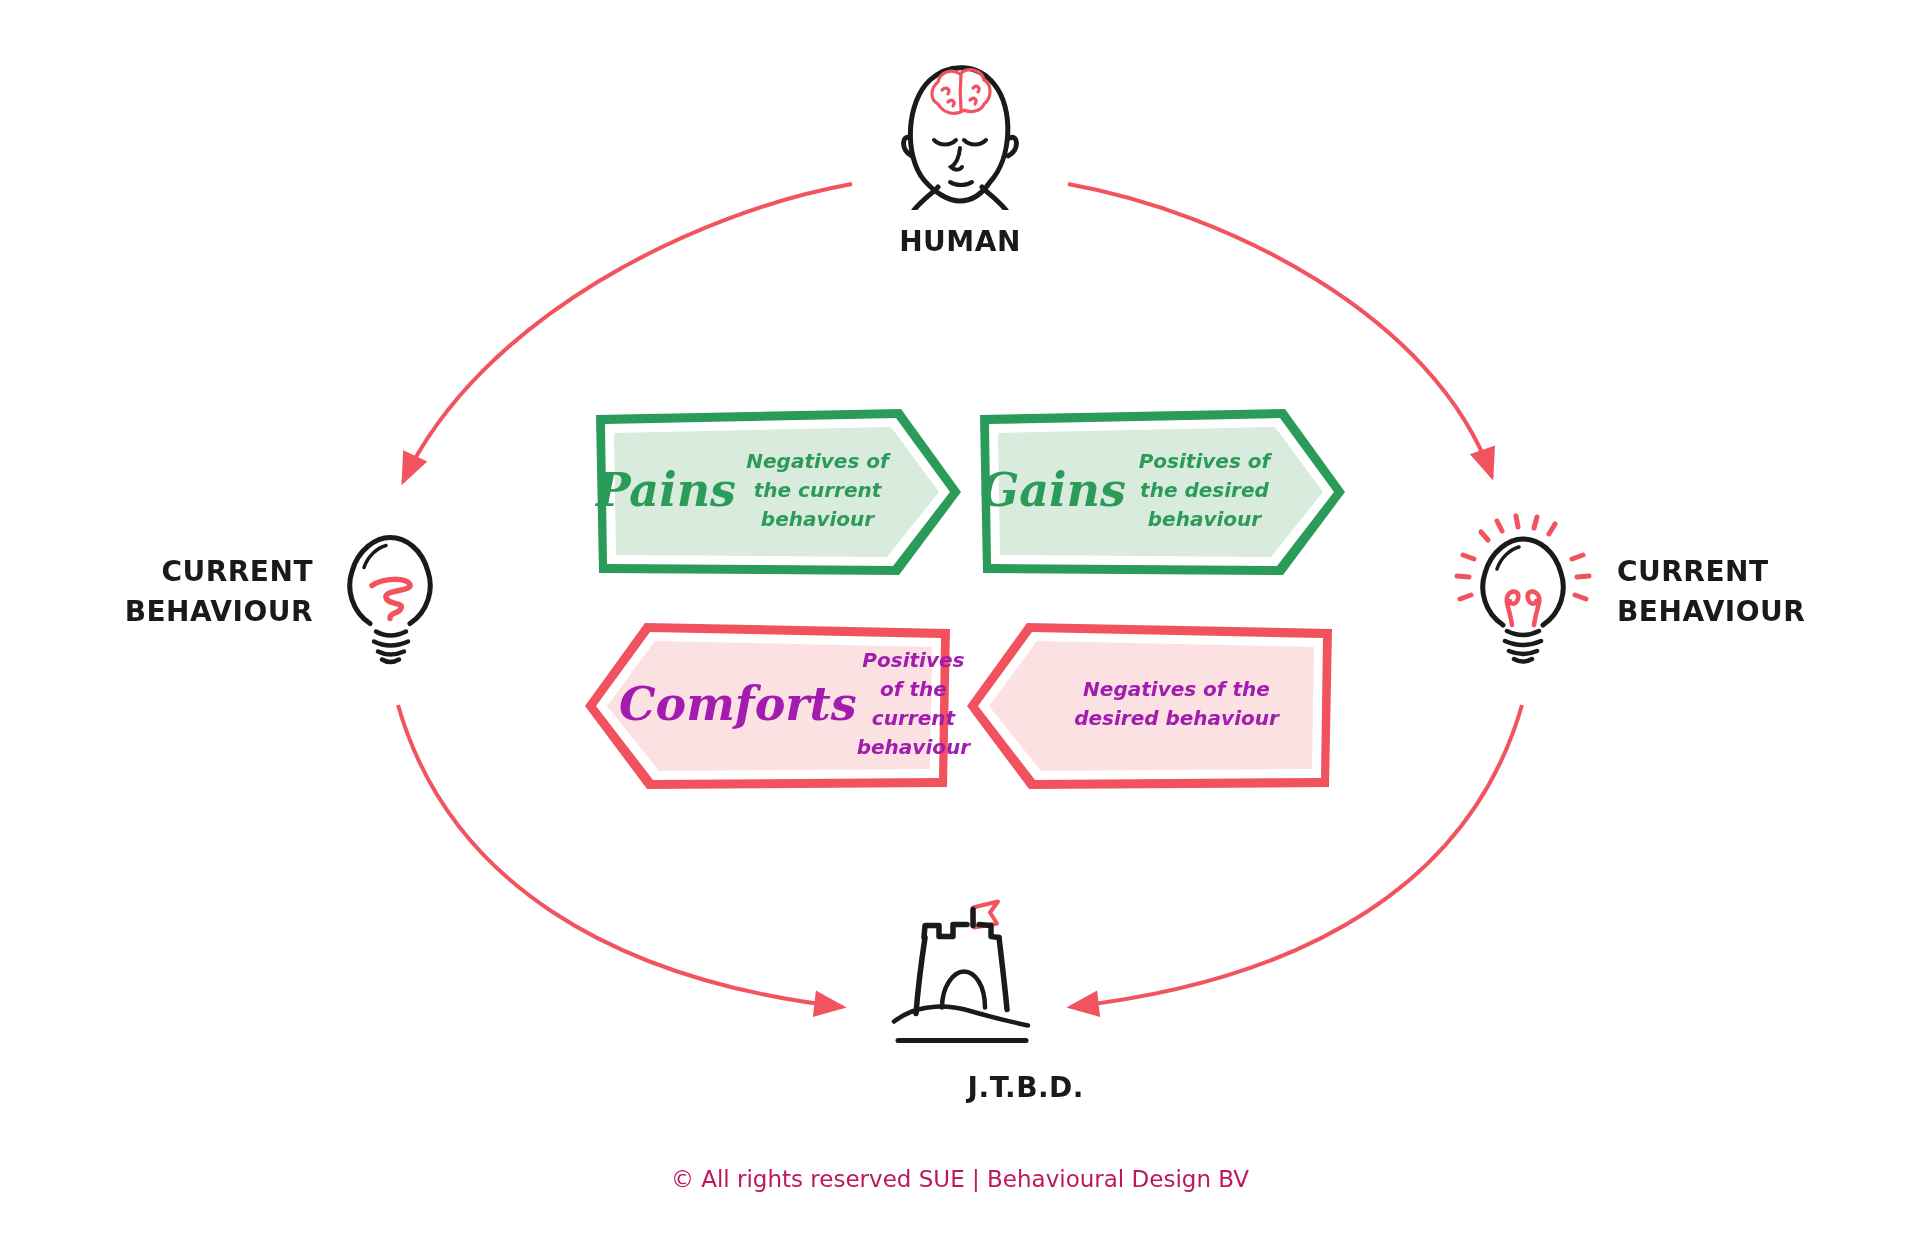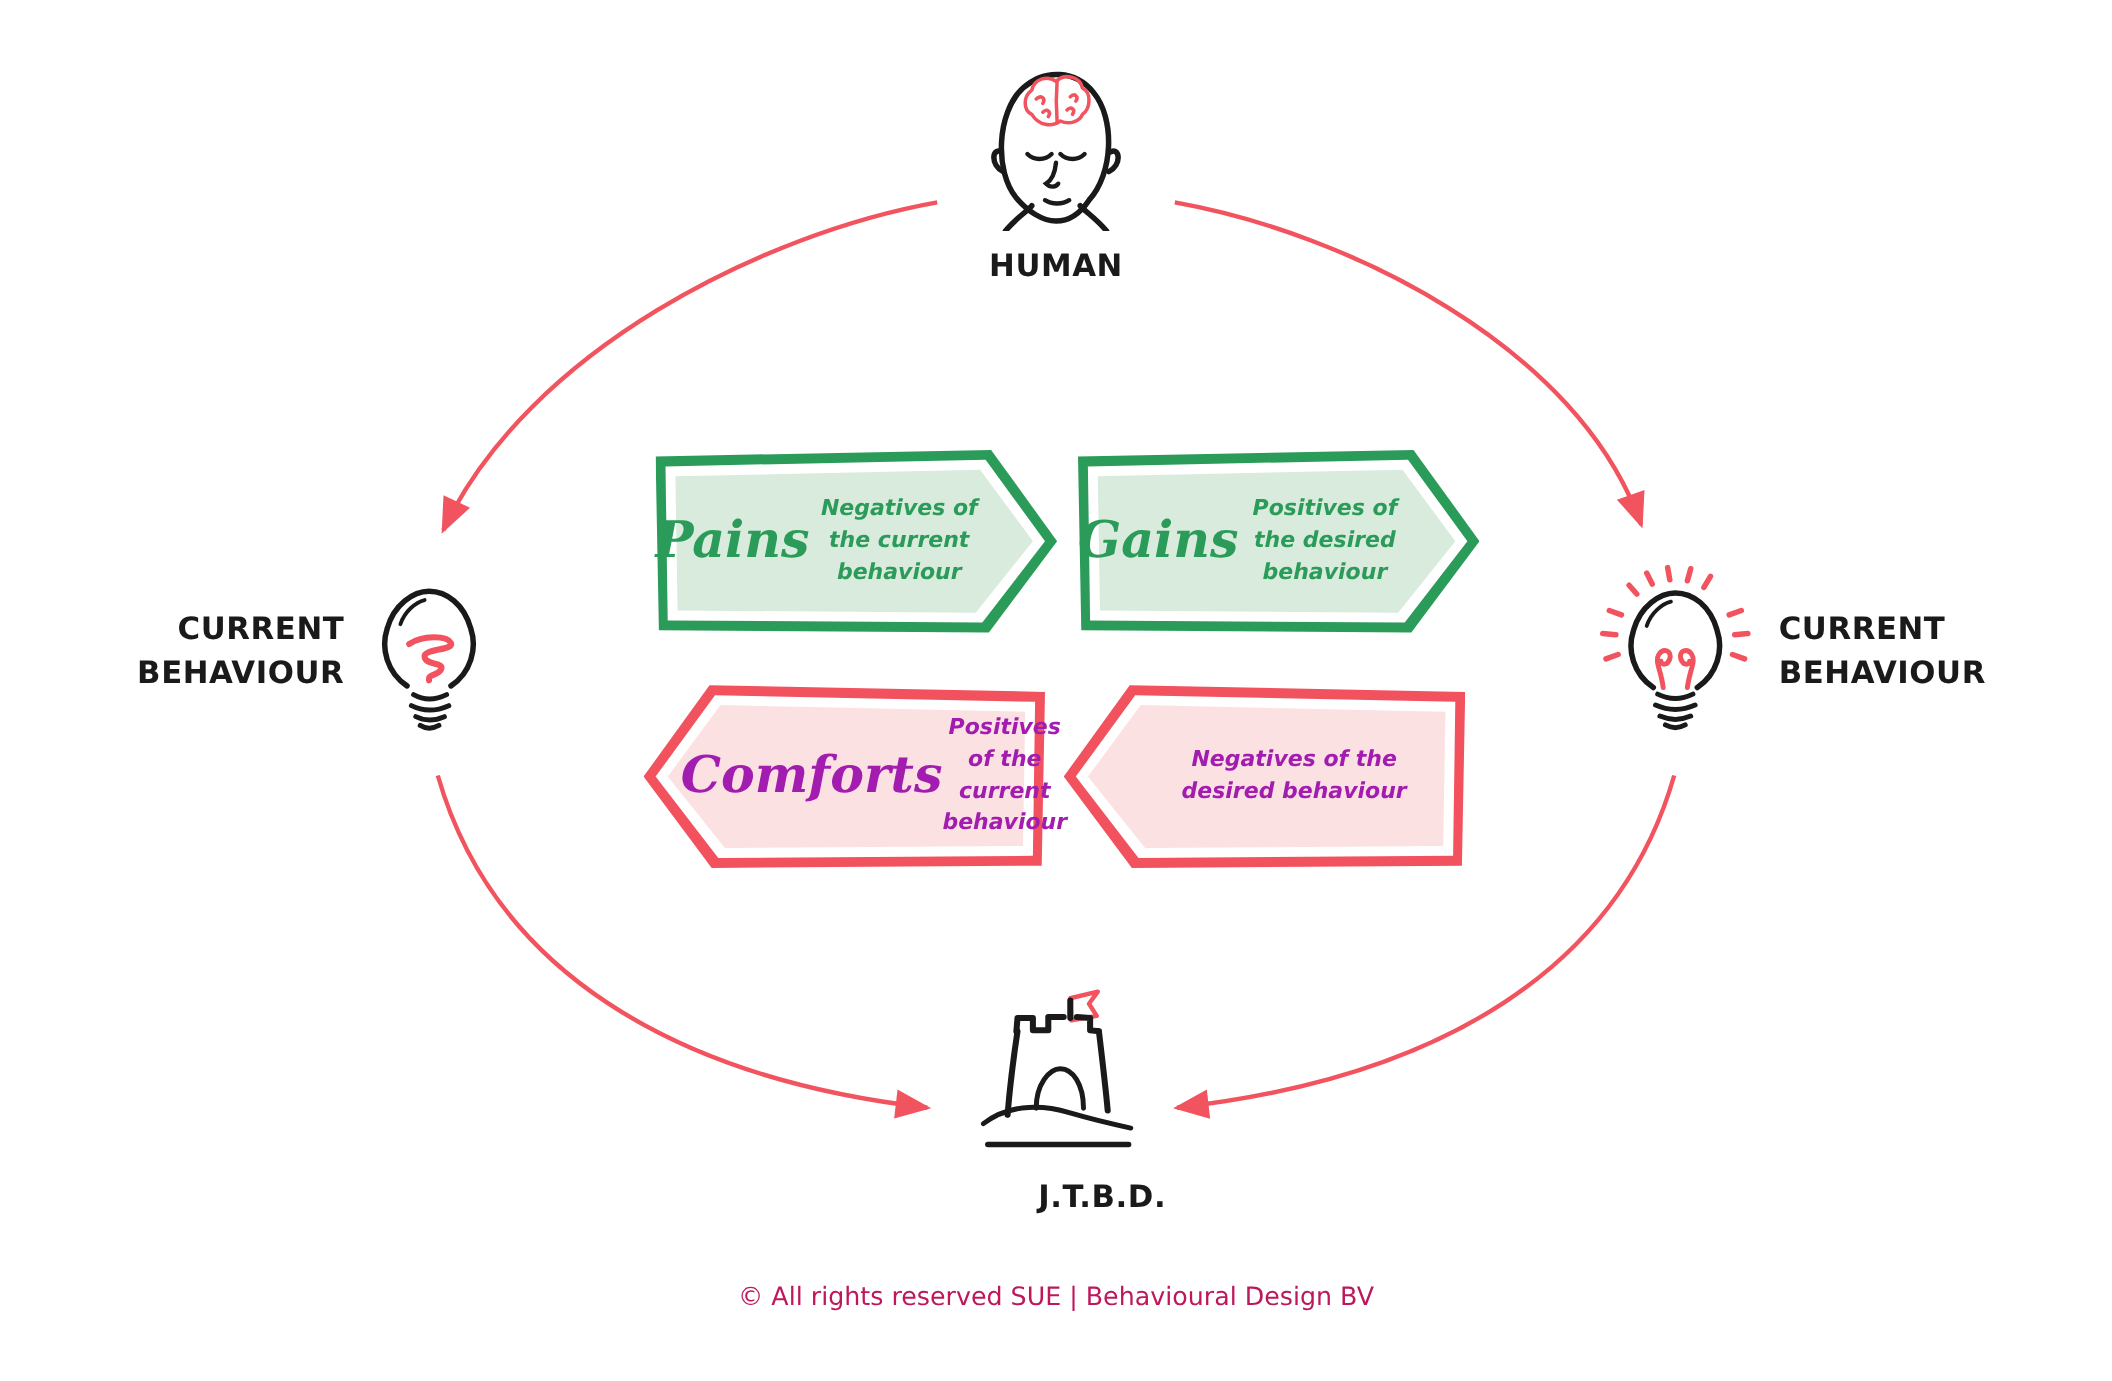--- a/index.html
+++ b/index.html
@@ -135,21 +135,21 @@
       <path d="M 93 28 L 93 12"></path>
       <path d="M 36 116 C 38 90, 42 60, 45 40"></path>
       <path d="M 44 40 L 45 28 L 59 28 L 59 39 L 73 39 L 73 27 L 87 27"></path>
       <path d="M 99 27 L 111 28 L 111 39 L 119 40"></path>
       <path d="M 119 40 C 122 65, 125 90, 127 112"></path>
       <path d="M 62 110 C 62 88, 74 74, 84 74 C 95 74, 105 88, 105 110" stroke-width="4.5"></path>
       <path d="M 14 124 C 40 104, 72 108, 92 114 C 116 121, 134 125, 148 128" stroke-width="4.5"></path>
       <path d="M 18 143 L 146 143" stroke-width="5"></path>
     </g>
   </svg>
-  <div class="abs node-label t-center" style="left:852px;top:1068px;width:300px;">J.T.B.D.</div>
+  <div class="abs node-label t-center" style="left:784px;top:1068px;width:300px;text-align:right;">J.T.B.D.</div>
 
   <div class="abs box green point-right" style="left:596px;top:408px;">
     <svg width="365" height="168" viewBox="0 0 365 168">
       <polygon points="0,7 305,1 365,84 303,167 3,165" fill="#2B9B59"></polygon>
       <polygon points="9,16 300,10 354,84 297,158 11,156" fill="#ffffff"></polygon>
       <polygon points="18,25 295,19 343,84 291,149 20,147" fill="#D8EBDC"></polygon>
     </svg>
     <div class="txt">
       <div class="box-title">Pains</div>
       <div class="box-sub">Negatives of the current behaviour</div>

